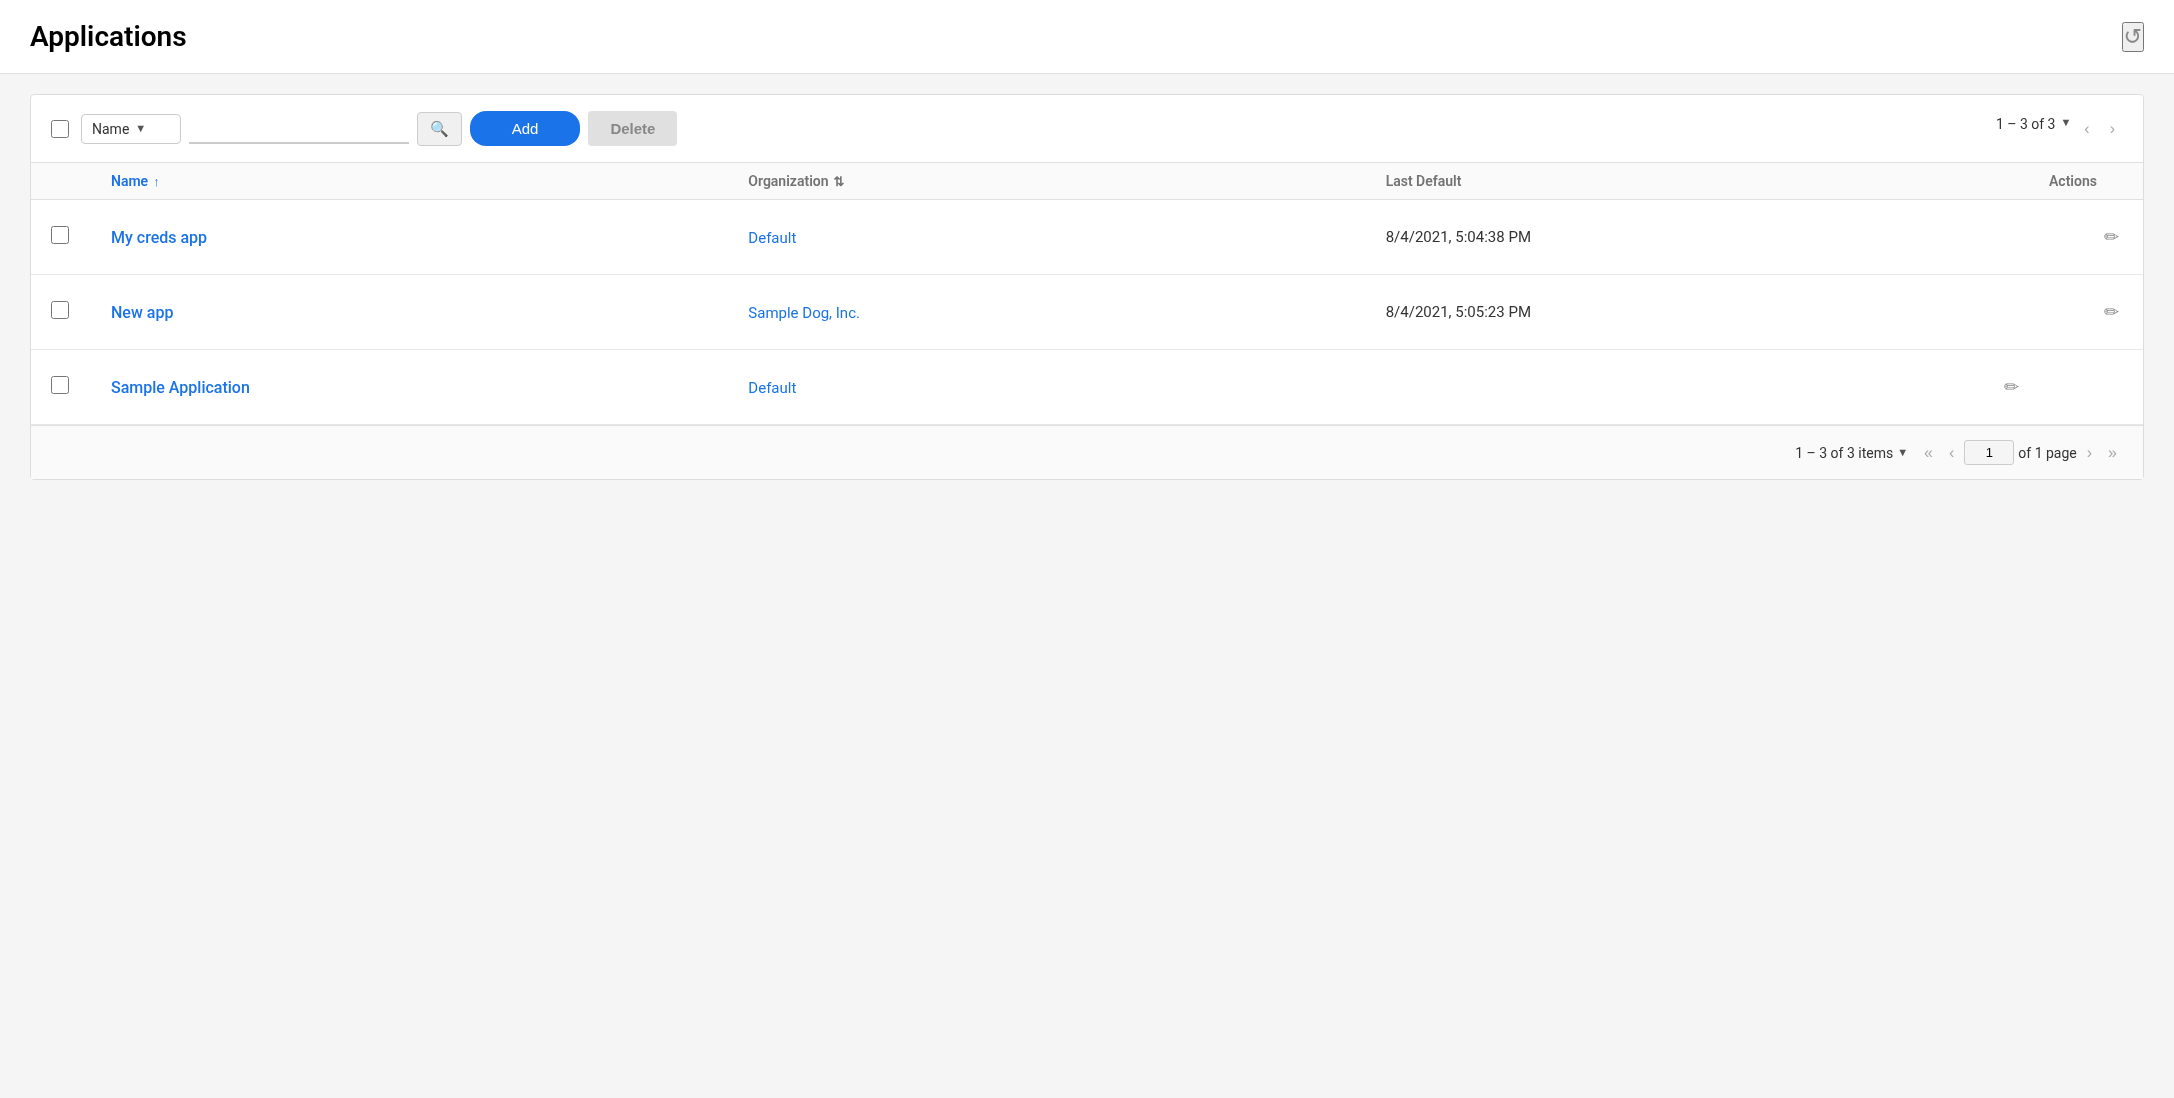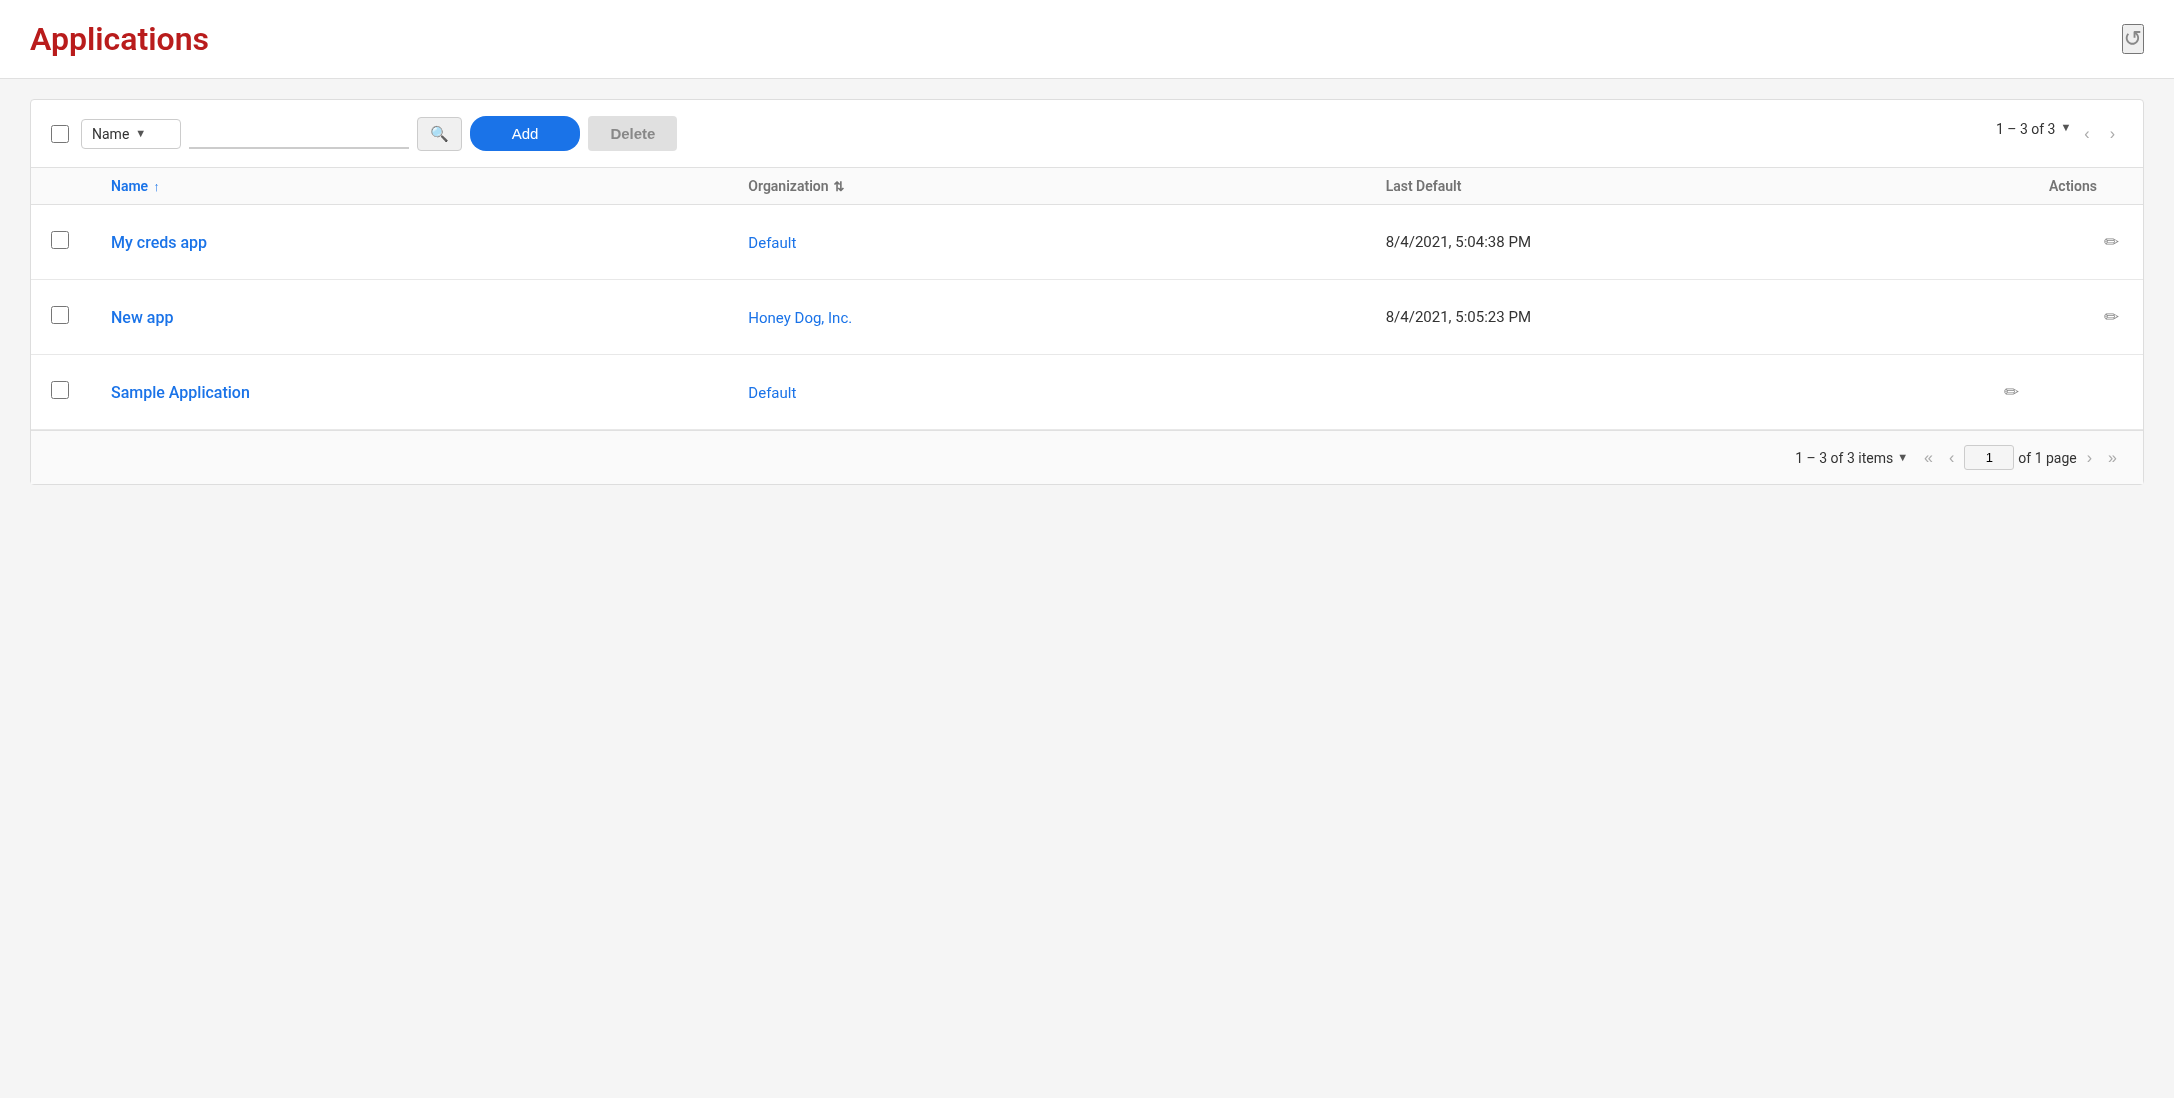--- a/index.html
+++ b/index.html
@@ -11,23 +11,23 @@
     }
     .page-header {
       background: #fff;
       padding: 20px 30px;
       display: flex;
       align-items: center;
       justify-content: space-between;
       border-bottom: 1px solid #e0e0e0;
     }
     .page-title {
-      font-size: 32px;
+      font-size: 28px;
       font-weight: 600;
-      color: #b91c1c;
+      color: #000000;
     }
     .history-icon {
       color: #888;
       font-size: 22px;
       cursor: pointer;
     }
     .main-content {
       padding: 20px 30px;
     }
     .table-container {
@@ -293,21 +293,21 @@
     </div>
 
     <div class="table-row">
       <div>
         <input type="checkbox" class="row-checkbox" style="">
       </div>
       <div>
         <a class="row-name">New app</a>
       </div>
       <div>
-        <span class="row-org">Honey Dog, Inc.</span>
+        <span class="row-org">Sample Dog, Inc.</span>
       </div>
       <div class="row-modified">8/4/2021, 5:05:23 PM</div>
       <div class="row-actions">
         <button class="edit-btn">✏</button>
       </div>
     </div>
 
     <div class="table-row">
       <div>
         <input type="checkbox" class="row-checkbox" style="">

